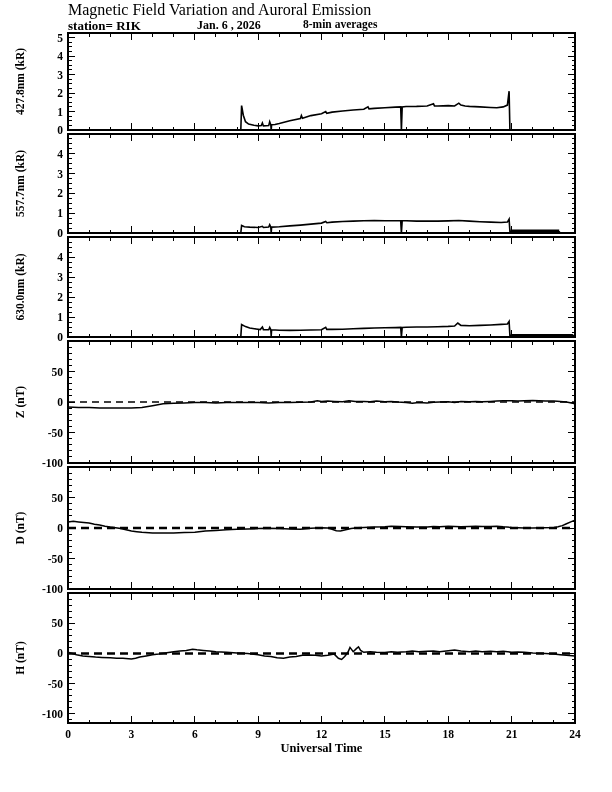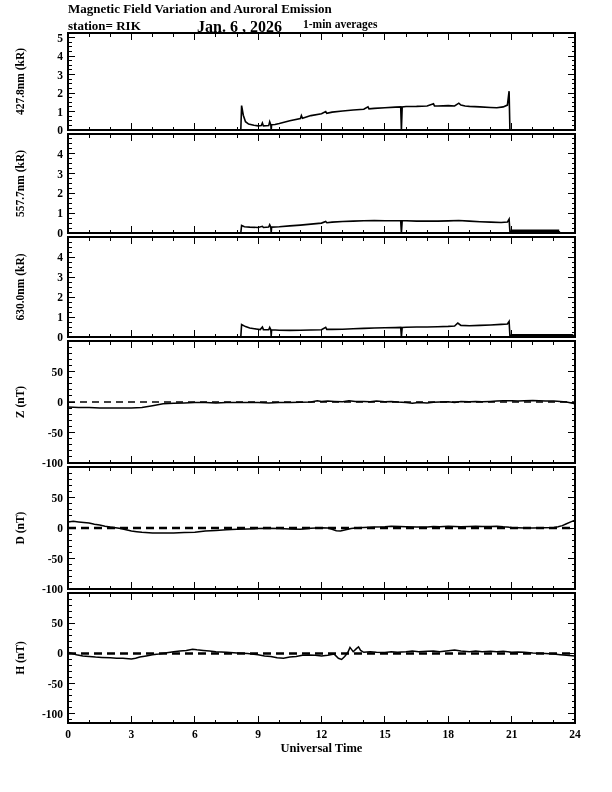--- a/index.html
+++ b/index.html
@@ -3,38 +3,38 @@
 <meta charset="utf-8">
 <style>
   html,body { margin:0; padding:0; background:#ffffff; }
   .page {
     position:relative; width:612px; height:792px; background:#ffffff;
     font-family:"Liberation Serif", serif; color:#000;
     overflow:hidden;
   }
   .chart-title {
     position:absolute; left:68px; top:1px;
-    font-size:13px; font-weight:bold; white-space:nowrap;
+    font-size:16px; font-weight:normal; white-space:nowrap;
   }
   .subtitle-station { position:absolute; left:68px;  top:18px; font-size:13px; font-weight:bold; white-space:nowrap; }
-  .subtitle-date    { position:absolute; left:197px; top:18px; font-size:16px; font-weight:bold; white-space:nowrap;text-align:center; }
+  .subtitle-date    { position:absolute; left:197px; top:18px; font-size:12px; font-weight:bold; white-space:nowrap;text-align:center; }
   .subtitle-avg     { position:absolute; left:303px; top:18px; font-size:11.5px; font-weight:bold; white-space:nowrap; }
   svg#chart { position:absolute; left:0; top:0; }
   svg#chart text {
     fill:#000; font-family:"Liberation Serif", serif; font-weight:bold;
   }
 </style>
 </head>
 <body>
 
 <div class="page">
   <div class="chart-title">Magnetic Field Variation and Auroral Emission</div>
   <span class="subtitle-station">station= RIK</span>
   <span class="subtitle-date">Jan. 6 , 2026</span>
-  <span class="subtitle-avg">1-min averages</span>
+  <span class="subtitle-avg">8-min averages</span>
   <svg id="chart" width="612" height="792" viewBox="0 0 612 792" xmlns="http://www.w3.org/2000/svg">
       <g>
         <rect x="68" y="33" width="507" height="97" fill="none" stroke="#000000" stroke-width="1.5" shape-rendering="crispEdges"></rect>
         <g stroke="#000000" stroke-width="1" shape-rendering="crispEdges">
           <line x1="89.125" y1="33" x2="89.125" y2="36.5"></line>
           <line x1="89.125" y1="130" x2="89.125" y2="126.5"></line>
           <line x1="110.25" y1="33" x2="110.25" y2="36.5"></line>
           <line x1="110.25" y1="130" x2="110.25" y2="126.5"></line>
           <line x1="131.375" y1="33" x2="131.375" y2="40"></line>
           <line x1="131.375" y1="130" x2="131.375" y2="123"></line>

